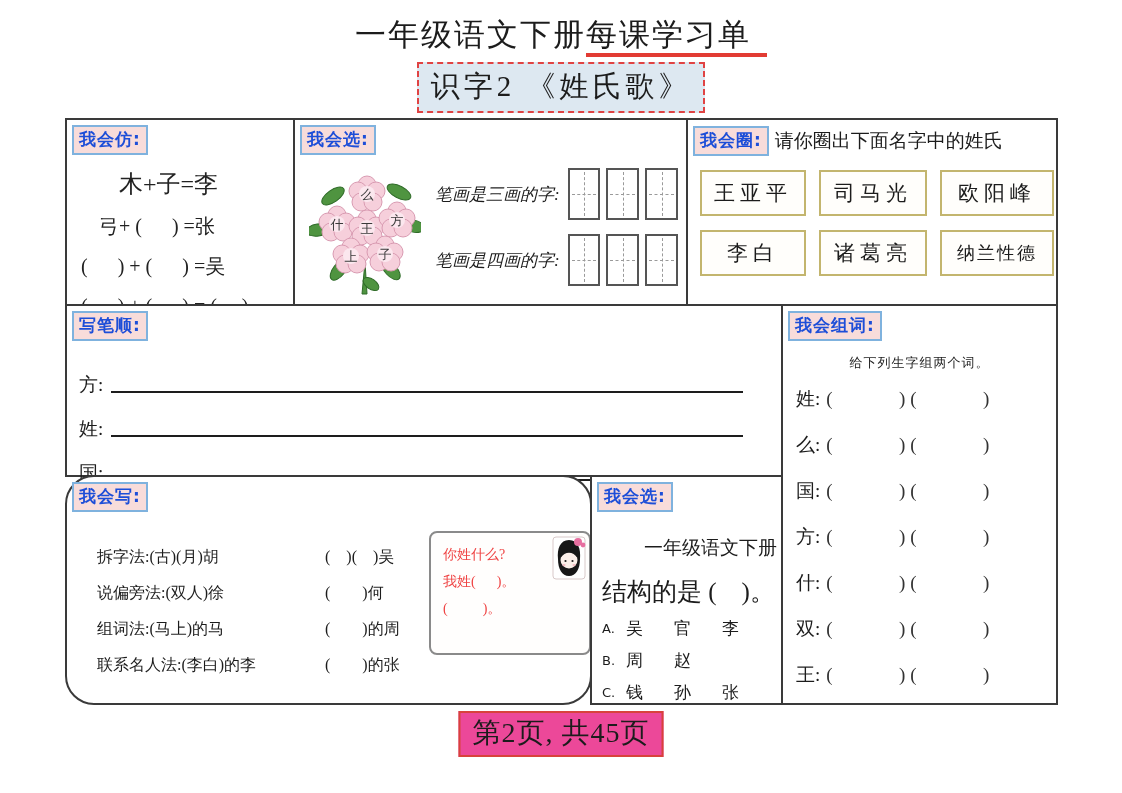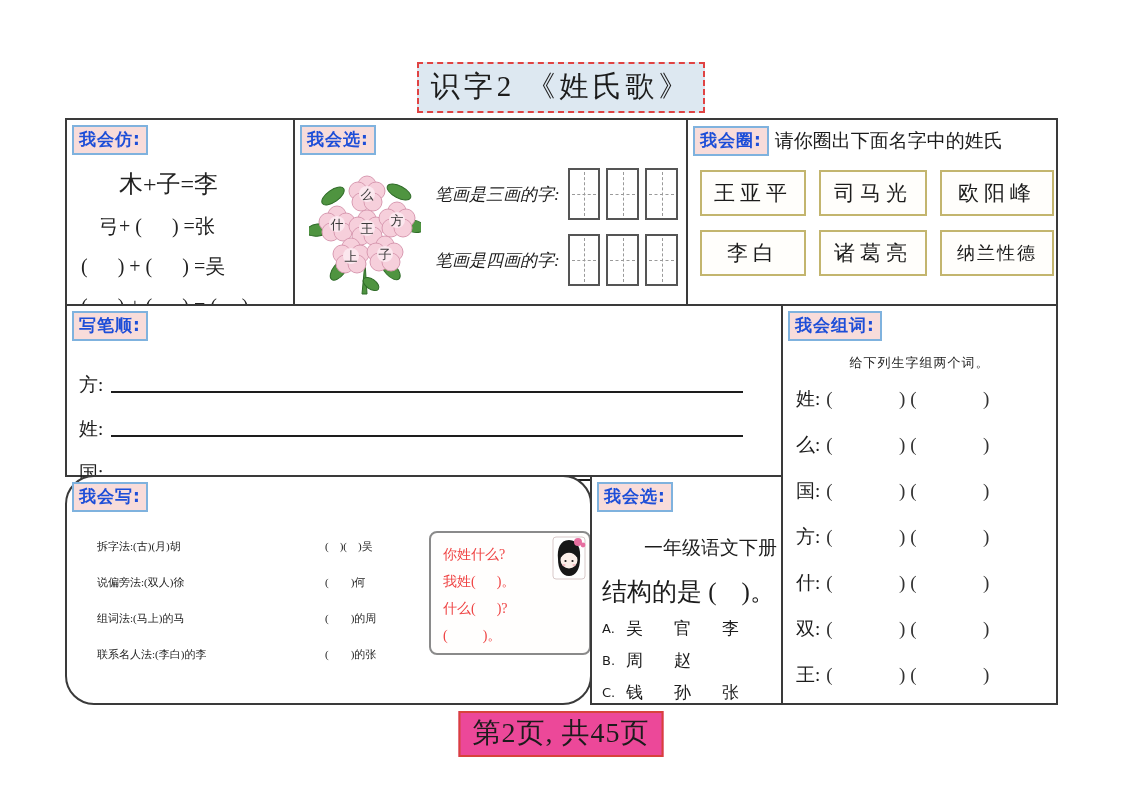--- a/index.html
+++ b/index.html
@@ -68,21 +68,21 @@
 
   
   .zc-instr { margin-top:48px; text-align:center; font-size:13px; letter-spacing:1px; }
   .zc-rows { padding:4px 16px 0 13px; }
   .zc-row { display:flex; align-items:center; height:46px; font-size:19px; }
   .zc-char { white-space:nowrap; margin-right:6px; }
   .zc-blank { flex:1; white-space:pre; font-size:19px; color:#333; }
 
   
   .xie-rows { position:absolute; top:62px; left:30px; right:8px; }
-  .xie-row { display:flex; height:36px; align-items:flex-start; font-size:11px; }
+  .xie-row { display:flex; height:36px; align-items:center; font-size:16px; }
   .xie-method { width:228px; white-space:pre; }
   .xie-blank { white-space:pre; }
   .dialog { position:absolute; left:362px; top:54px; width:162px; height:124px;
             border:2px solid #8a8a8a; border-radius:8px; box-sizing:border-box;
             padding:8px 8px 0 12px; background:#fffefd; }
   .dialog-line { height:27px; line-height:27px; font-size:14px; white-space:pre; color:#ef4444; }
   .avatar { position:absolute; top:3px; right:3px; width:34px; height:44px; }
 
   
   .xb-body { position:absolute; top:58px; left:8px; right:4px; }
@@ -95,20 +95,21 @@
   
   .footer { position:absolute; top:711px; left:50%; transform:translateX(-50%);
             background:#ec4899; border:2px solid #d8423c; font-size:28px;
             padding:1px 12px 3px 12px; letter-spacing:1px; white-space:nowrap; }
 </style>
 </head>
 <body>
 
 <div class="page">
 
+  <div class="title"><span>一年级语文下册</span><span class="u">每课学习单</span></div>
 
   <div class="subtitle-row">
     <div class="subtitle">识字2 《姓氏歌》</div>
   </div>
 
   <section class="sect" id="sect-fang">
     <div class="badge">我会仿:</div>
     <div class="fang-body">
       <div class="fang-line l0">木+子=李</div>
       <div class="fang-line l1">弓+ (      ) =张</div>
@@ -295,21 +296,20 @@
         <path d="M8.5 22 C8.5 11 25.5 11 25.5 22 C21 15 13 15 8.5 22 Z" fill="#171717"></path>
         <circle cx="13.5" cy="25" r="1.1" fill="#222"></circle>
         <circle cx="20.5" cy="25" r="1.1" fill="#222"></circle>
         <ellipse cx="12" cy="29" rx="1.6" ry="1" fill="#f4b9c2"></ellipse>
         <ellipse cx="22" cy="29" rx="1.6" ry="1" fill="#f4b9c2"></ellipse>
         <circle cx="26" cy="6" r="4" fill="#e76fa0"></circle>
         <circle cx="31" cy="9" r="2.4" fill="#e76fa0"></circle>
       </svg>
       <div class="dialog-line">你姓什么?</div>
       <div class="dialog-line">我姓(      )。</div>
-      <div class="dialog-line">什么(      )?</div>
       <div class="dialog-line">(          )。</div>
     </div>
   </section>
 
   <section class="sect" id="sect-xuan-bot">
     <div class="badge">我会选:</div>
     <div class="xb-body">
       <div class="xb-q1">一年级语文下册</div>
       <div class="xb-q2">结构的是 (    )。</div>
       <div class="opt-row">

